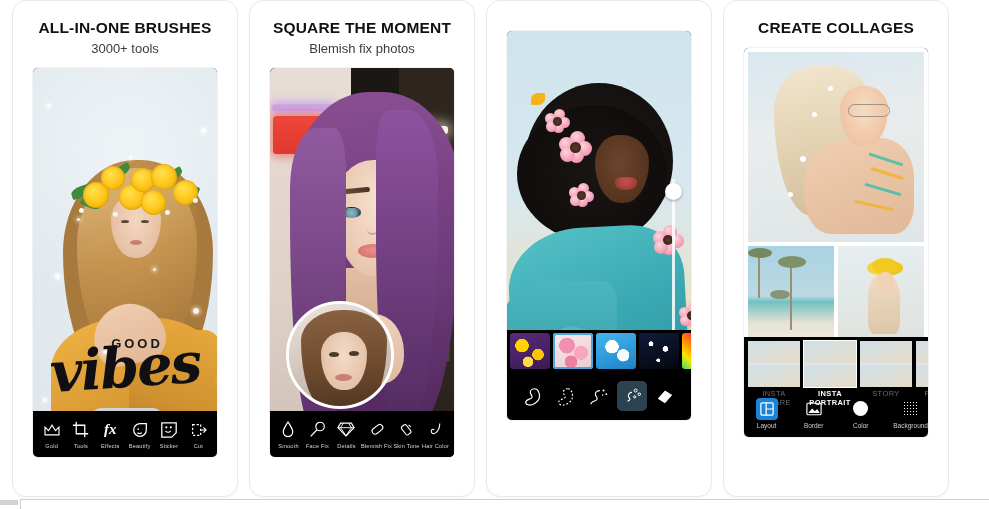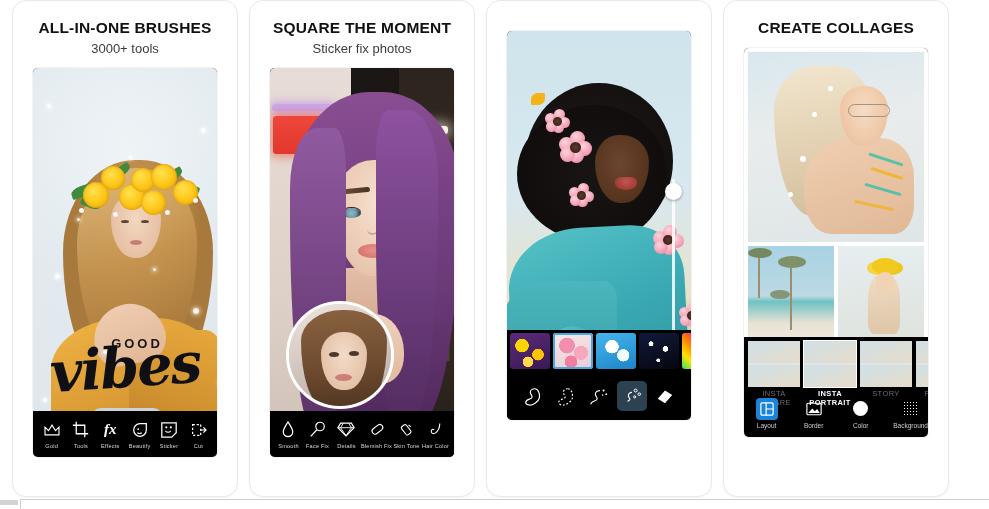--- a/index.html
+++ b/index.html
@@ -436,21 +436,21 @@
               </svg>
           </div>
           <span class="tb-label">Cut</span>
         </div>
       </div>
     </div>
   </div>
 
   <div class="card">
     <div class="card-title">SQUARE THE MOMENT</div>
-    <div class="card-sub">Sticker fix photos</div>
+    <div class="card-sub">Blemish fix photos</div>
 
     <div class="phone">
       <div class="p2-bg"></div>
       <div class="p2-wallL"></div>
       <div class="p2-neon2"></div>
       <div class="p2-neon"></div>
       <div class="p2-wallR"></div>
       <div class="p2-lamp"></div>
       <div class="p2-shelf"></div>
 

